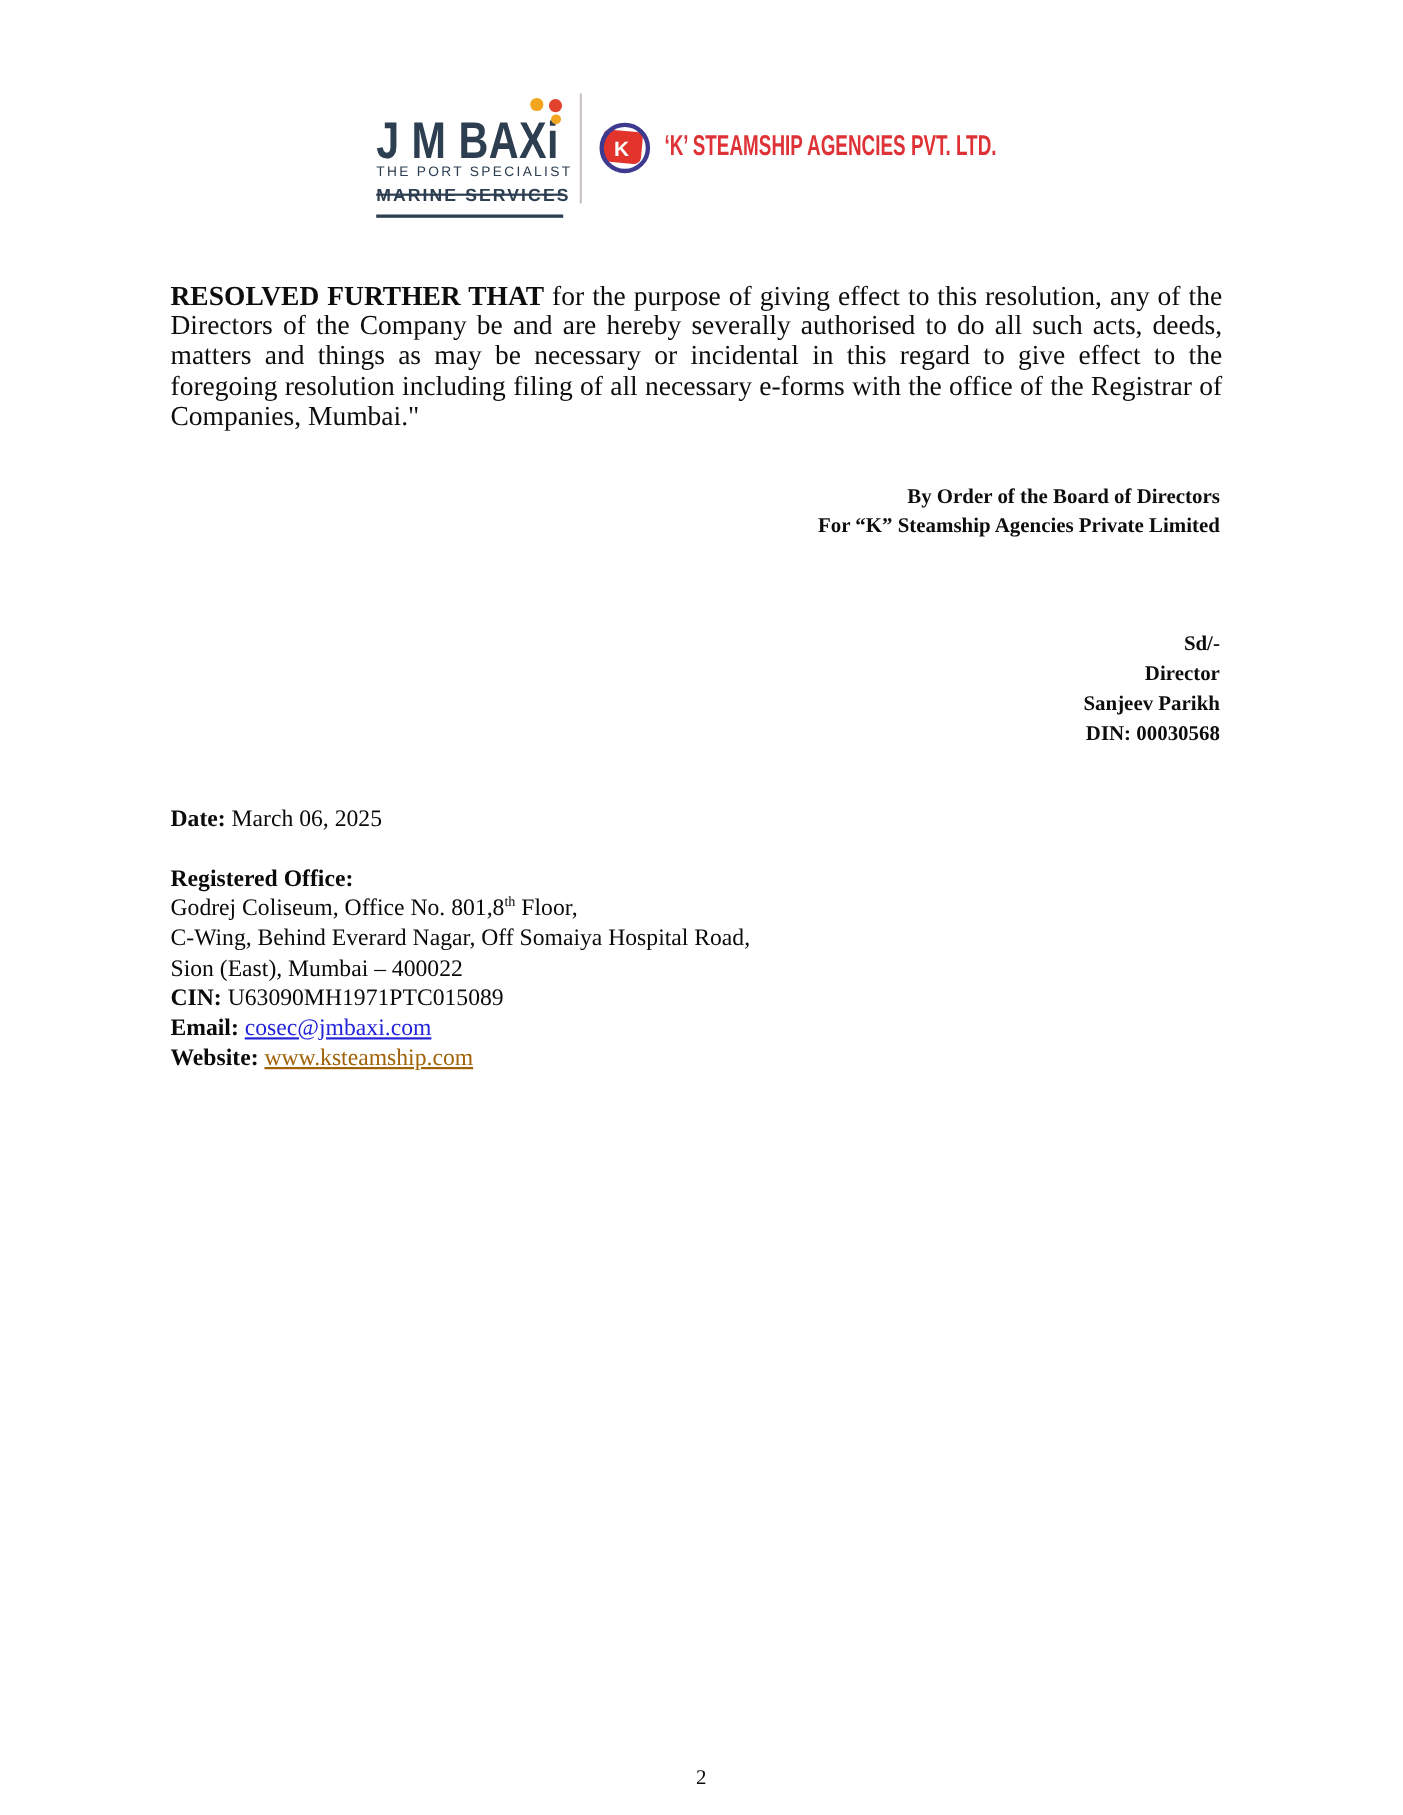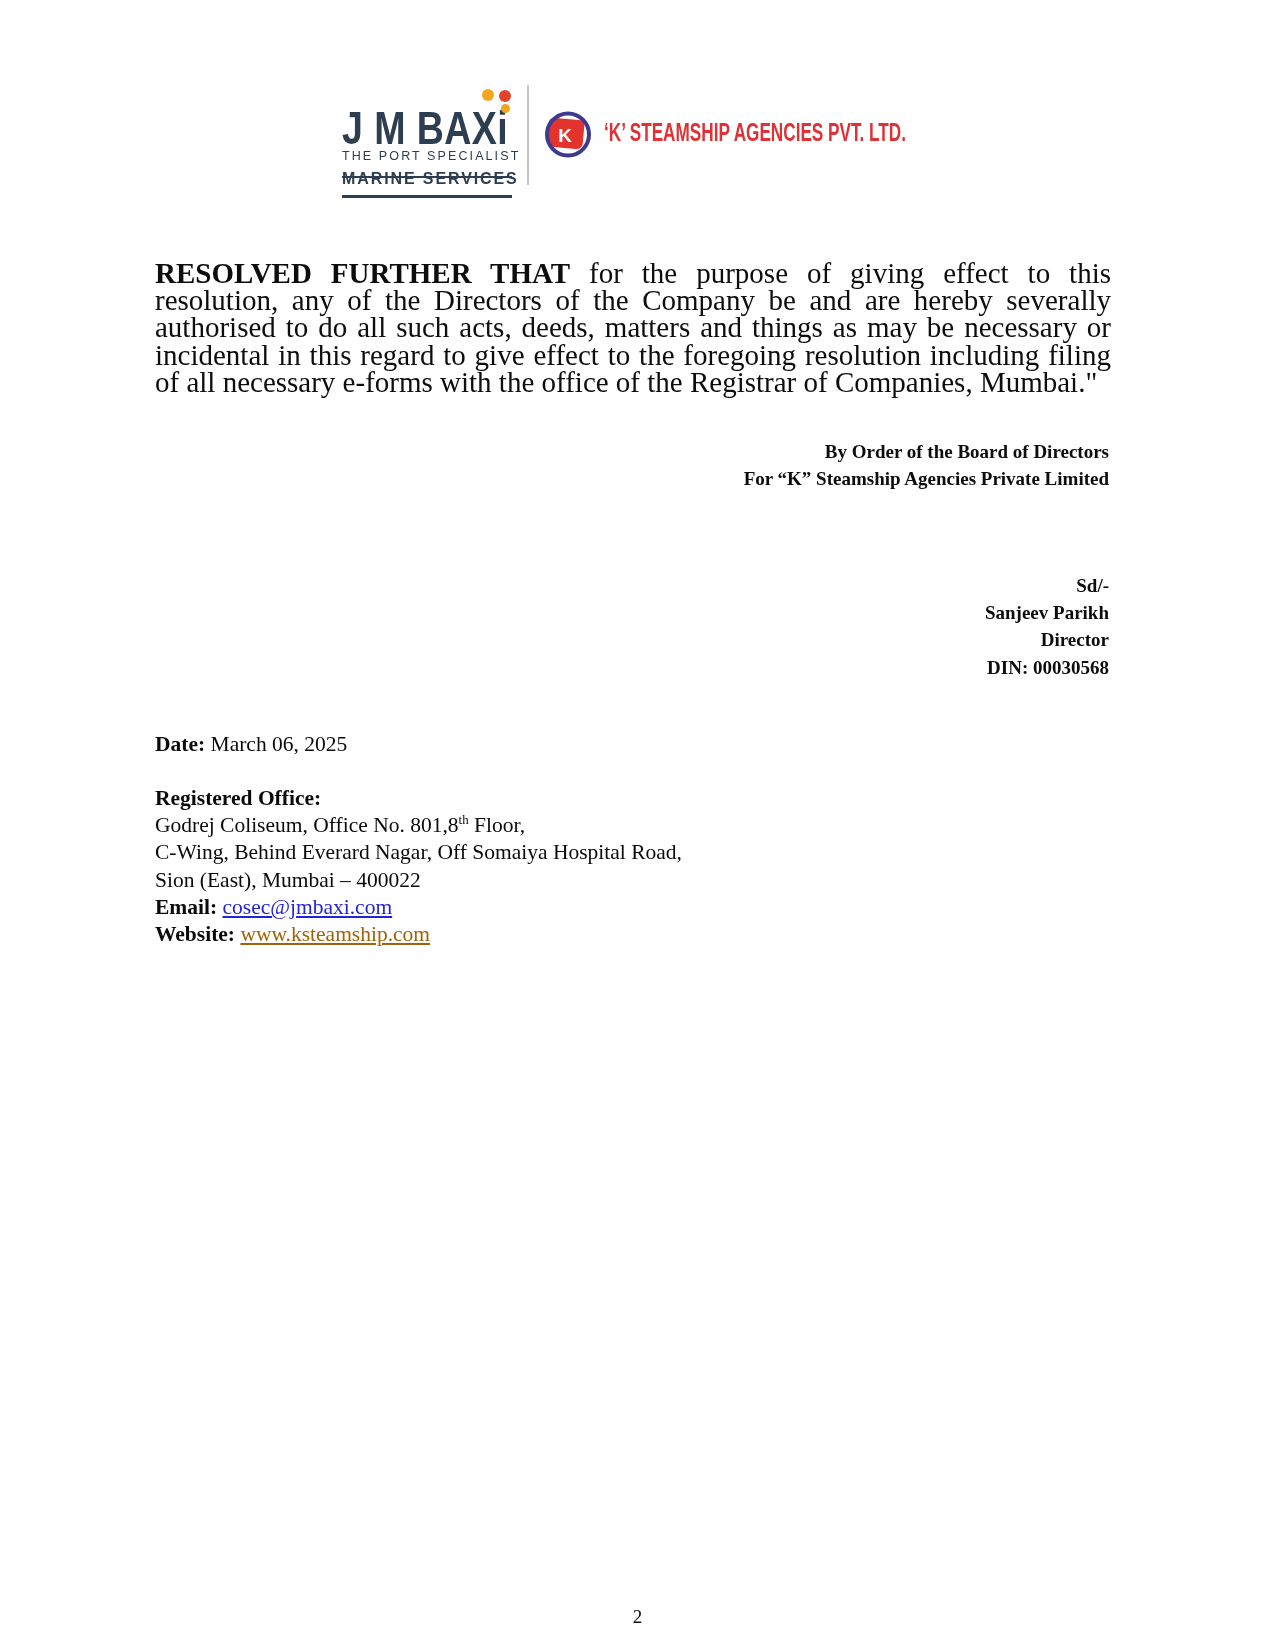--- a/index.html
+++ b/index.html
@@ -33,21 +33,21 @@
   .k-badge { position:absolute; left:541px; top:109px; width:54px; height:54px; }
   .k-name {
     position:absolute; left:604px; top:119px; white-space:nowrap;
     font-family:"Liberation Sans", sans-serif; font-weight:700; font-size:26px; line-height:26px;
     color:#DE3236; transform:scaleX(0.66); transform-origin:left top; letter-spacing:0px;
   }
 
   
   .para {
     position:absolute; left:155px; top:231px; width:956px;
-    font-size:29px; line-height:27.2px; text-align:justify; color:#0d0d0d;
+    font-size:25px; line-height:27.2px; text-align:justify; color:#0d0d0d;
   }
   .para .lead { font-weight:700; }
 
   .order-block, .sig-block {
     position:absolute; left:155px; width:954px; text-align:right;
     font-weight:700; font-size:19px; line-height:27.2px; color:#0d0d0d;
   }
   .order-block { top:438px; }
   .sig-block   { top:572px; }
 
@@ -91,35 +91,39 @@
 
   <p class="para"><span class="lead">RESOLVED FURTHER THAT</span><span> for the purpose of giving effect to this resolution, any of the Directors of the Company be and are hereby severally authorised to do all such acts, deeds, matters and things as may be necessary or incidental in this regard to give effect to the foregoing resolution including filing of all necessary e-forms with the office of the Registrar of Companies, Mumbai."</span></p>
 
   <div class="order-block">
     <div>By Order of the Board of Directors</div>
     <div>For “K” Steamship Agencies Private Limited</div>
   </div>
 
   <div class="sig-block">
     <div>Sd/-</div>
+    <div>Director</div>
     <div>Sanjeev Parikh</div>
-    <div>Director</div>
     <div>DIN: 00030568</div>
   </div>
 
   <div class="date-line">
     <span class="bold">Date:</span>
     <span>March 06, 2025</span>
   </div>
 
   <div class="reg-block">
     <div class="bold">Registered Office:</div>
     <div><span>Godrej Coliseum, Office No. 801,8</span><sup>th</sup><span> Floor,</span></div>
     <div>C-Wing, Behind Everard Nagar, Off Somaiya Hospital Road,</div>
     <div>Sion (East), Mumbai – 400022</div>
+    <div>
+      <span class="bold">CIN:</span>
+      <span>U63090MH1971PTC015089</span>
+    </div>
     <div>
       <span class="bold">Email:</span>
       <a class="link-email">cosec@jmbaxi.com</a>
     </div>
     <div>
       <span class="bold">Website:</span>
       <a class="link-web">www.ksteamship.com</a>
     </div>
   </div>
 

